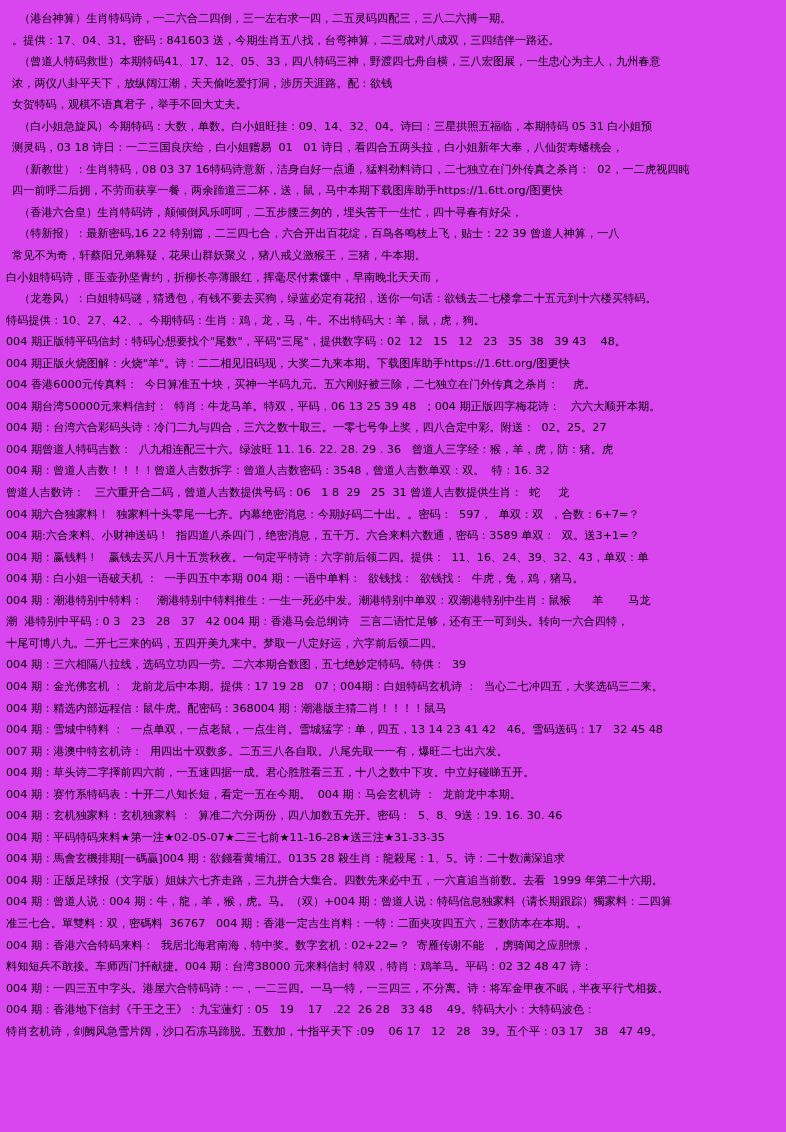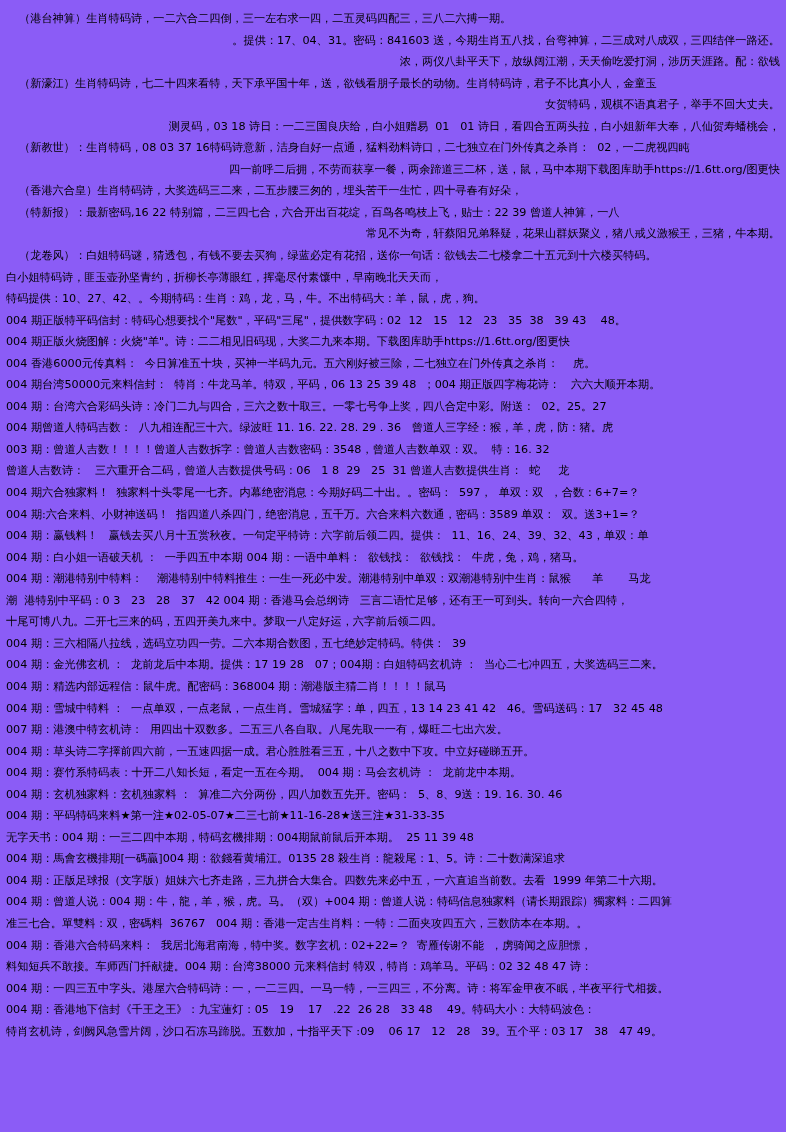--- a/index.html
+++ b/index.html
@@ -7,86 +7,86 @@
     padding: 0;
     background: #ffffff;
   }
   body {
     font-family: "DejaVu Sans", "Liberation Sans", sans-serif;
   }
   #page {
     position: relative;
     width: 786px;
     height: 1132px;
-    background: #8b5cf6;
+    background: #d946ef;
     overflow: hidden;
     box-sizing: border-box;
     padding: 8px 6px 6px 6px;
   }
   .lines {
     display: block;
   }
   .line {
     display: block;
     font-size: 11.2px;
     line-height: 21.55px;
     color: #000000;
     white-space: pre;
     letter-spacing: 0px;
     font-weight: normal;
     overflow: hidden;
   }
   .pad-left-1 { padding-left: 13px; }
-  .pad-left-2 { padding-left: 6px; text-align: right; }
+  .pad-left-2 { padding-left: 6px; }
   .pad-left-0 { padding-left: 0px; }
 </style>
 </head>
 <body>
 
 <div id="page">
   <div class="lines" id="lines-container">
       <div class="line pad-left-1">（港台神算）生肖特码诗，一二六合二四倒，三一左右求一四，二五灵码四配三，三八二六搏一期。</div>
       <div class="line pad-left-2">。提供：17、04、31。密码：841603 送，今期生肖五八找，台弯神算，二三成对八成双，三四结伴一路还。</div>
+      <div class="line pad-left-1">（曾道人特码救世）本期特码41、17、12、05、33，四八特码三神，野渡四七舟自横，三八宏图展，一生忠心为主人，九州春意</div>
       <div class="line pad-left-2">浓，两仪八卦平天下，放纵阔江潮，天天偷吃爱打洞，涉历天涯路。配：欲钱</div>
-      <div class="line pad-left-1">（新濠江）生肖特码诗，七二十四来看特，天下承平国十年，送，欲钱看朋子最长的动物。生肖特码诗，君子不比真小人，金童玉</div>
       <div class="line pad-left-2">女贺特码，观棋不语真君子，举手不回大丈夫。</div>
+      <div class="line pad-left-1">（白小姐急旋风）今期特码：大数，单数。白小姐旺挂：09、14、32、04。诗曰：三星拱照五福临，本期特码 05 31 白小姐预</div>
       <div class="line pad-left-2">测灵码，03 18 诗日：一二三国良庆给，白小姐赠易  01   01 诗日，看四合五两头拉，白小姐新年大奉，八仙贺寿蟠桃会，</div>
       <div class="line pad-left-1">（新教世）：生肖特码，08 03 37 16特码诗意新，洁身自好一点通，猛料劲料诗口，二七独立在门外传真之杀肖：  02，一二虎视四盹</div>
       <div class="line pad-left-2">四一前呼二后拥，不劳而获享一餐，两余蹄道三二杯，送，鼠，马中本期下载图库助手https://1.6tt.org/图更快</div>
-      <div class="line pad-left-1">（香港六合皇）生肖特码诗，大奖选码三二来，二五步腰三匆的，埋头苦干一生忙，四十寻春有好朵，</div>
+      <div class="line pad-left-1">（香港六合皇）生肖特码诗，颠倾倒风乐呵呵，二五步腰三匆的，埋头苦干一生忙，四十寻春有好朵，</div>
       <div class="line pad-left-1">（特新报）：最新密码,16 22 特别篇，二三四七合，六合开出百花绽，百鸟各鸣枝上飞，贴士：22 39 曾道人神算，一八</div>
       <div class="line pad-left-2">常见不为奇，轩蔡阳兄弟释疑，花果山群妖聚义，猪八戒义激猴王，三猪，牛本期。</div>
+      <div class="line pad-left-0">白小姐特码诗，匪玉壶孙坚青约，折柳长亭薄眼红，挥毫尽付素馕中，早南晚北天天而，</div>
       <div class="line pad-left-1">（龙卷风）：白姐特码谜，猜透包，有钱不要去买狗，绿蓝必定有花招，送你一句话：欲钱去二七楼拿二十五元到十六楼买特码。</div>
-      <div class="line pad-left-0">白小姐特码诗，匪玉壶孙坚青约，折柳长亭薄眼红，挥毫尽付素馕中，早南晚北天天而，</div>
       <div class="line pad-left-0">特码提供：10、27、42、。今期特码：生肖：鸡，龙，马，牛。不出特码大：羊，鼠，虎，狗。</div>
       <div class="line pad-left-0">004 期正版特平码信封：特码心想要找个"尾数"，平码"三尾"，提供数字码：02  12   15   12   23   35  38   39 43    48。</div>
       <div class="line pad-left-0">004 期正版火烧图解：火烧"羊"。诗：二二相见旧码现，大奖二九来本期。下载图库助手https://1.6tt.org/图更快</div>
       <div class="line pad-left-0">004 香港6000元传真料：  今日算准五十块，买神一半码九元。五六刚好被三除，二七独立在门外传真之杀肖：    虎。</div>
       <div class="line pad-left-0">004 期台湾50000元来料信封：  特肖：牛龙马羊。特双，平码，06 13 25 39 48  ；004 期正版四字梅花诗：   六六大顺开本期。</div>
       <div class="line pad-left-0">004 期：台湾六合彩码头诗：冷门二九与四合，三六之数十取三。一零七号争上奖，四八合定中彩。附送：  02。25。27</div>
       <div class="line pad-left-0">004 期曾道人特码吉数：  八九相连配三十六。绿波旺 11. 16. 22. 28. 29 . 36   曾道人三字经：猴，羊，虎，防：猪。虎</div>
-      <div class="line pad-left-0">003 期：曾道人吉数！！！！曾道人吉数拆字：曾道人吉数密码：3548，曾道人吉数单双：双。  特：16. 32</div>
+      <div class="line pad-left-0">004 期：曾道人吉数！！！！曾道人吉数拆字：曾道人吉数密码：3548，曾道人吉数单双：双。  特：16. 32</div>
       <div class="line pad-left-0">曾道人吉数诗：   三六重开合二码，曾道人吉数提供号码：06   1 8  29   25  31 曾道人吉数提供生肖：  蛇     龙</div>
       <div class="line pad-left-0">004 期六合独家料！  独家料十头零尾一七齐。内幕绝密消息：今期好码二十出。。密码：  597，  单双：双  ，合数：6+7=？</div>
       <div class="line pad-left-0">004 期:六合来料、小财神送码！  指四道八杀四门，绝密消息，五千万。六合来料六数通，密码：3589 单双：  双。送3+1=？</div>
       <div class="line pad-left-0">004 期：赢钱料！   赢钱去买八月十五赏秋夜。一句定平特诗：六字前后领二四。提供：  11、16、24、39、32、43，单双：单</div>
       <div class="line pad-left-0">004 期：白小姐一语破天机 ：  一手四五中本期 004 期：一语中单料：  欲钱找：  欲钱找：  牛虎，兔，鸡，猪马。</div>
       <div class="line pad-left-0">004 期：潮港特别中特料：    潮港特别中特料推生：一生一死必中发。潮港特别中单双：双潮港特别中生肖：鼠猴      羊       马龙</div>
       <div class="line pad-left-0">潮  港特别中平码：0 3   23   28   37   42 004 期：香港马会总纲诗   三言二语忙足够，还有王一可到头。转向一六合四特，</div>
       <div class="line pad-left-0">十尾可博八九。二开七三来的码，五四开美九来中。梦取一八定好运，六字前后领二四。</div>
       <div class="line pad-left-0">004 期：三六相隔八拉线，选码立功四一劳。二六本期合数图，五七绝妙定特码。特供：  39</div>
       <div class="line pad-left-0">004 期：金光佛玄机 ：  龙前龙后中本期。提供：17 19 28   07；004期：白姐特码玄机诗 ：  当心二七冲四五，大奖选码三二来。</div>
       <div class="line pad-left-0">004 期：精选内部远程信：鼠牛虎。配密码：368004 期：潮港版主猜二肖！！！！鼠马</div>
       <div class="line pad-left-0">004 期：雪城中特料 ：  一点单双，一点老鼠，一点生肖。雪城猛字：单，四五，13 14 23 41 42   46。雪码送码：17   32 45 48</div>
       <div class="line pad-left-0">007 期：港澳中特玄机诗：  用四出十双数多。二五三八各自取。八尾先取一一有，爆旺二七出六发。</div>
       <div class="line pad-left-0">004 期：草头诗二字擇前四六前，一五速四据一成。君心胜胜看三五，十八之数中下攻。中立好碰睇五开。</div>
       <div class="line pad-left-0">004 期：赛竹系特码表：十开二八知长短，看定一五在今期。  004 期：马会玄机诗 ：  龙前龙中本期。</div>
       <div class="line pad-left-0">004 期：玄机独家料：玄机独家料 ：  算准二六分两份，四八加数五先开。密码：  5、8、9送：19. 16. 30. 46</div>
       <div class="line pad-left-0">004 期：平码特码来料★第一注★02-05-07★二三七前★11-16-28★送三注★31-33-35</div>
-      <div class="line pad-left-0">无字天书：004 期：一三二四中本期，特码玄機排期：004期鼠前鼠后开本期。  25 11 39 48</div>
       <div class="line pad-left-0">004 期：馬會玄機排期[一碼贏]004 期：欲錢看黄埔江。0135 28 殺生肖：龍殺尾：1、5。诗：二十数满深追求</div>
       <div class="line pad-left-0">004 期：正版足球报（文字版）姐妹六七齐走路，三九拼合大集合。四数先来必中五，一六直追当前数。去看  1999 年第二十六期。</div>
       <div class="line pad-left-0">004 期：曾道人说：004 期：牛，龍，羊，猴，虎。马。（双）+004 期：曾道人说：特码信息独家料（请长期跟踪）獨家料：二四算</div>
       <div class="line pad-left-0">准三七合。單雙料：双，密碼料  36767   004 期：香港一定吉生肖料：一特：二面夹攻四五六，三数防本在本期。。</div>
       <div class="line pad-left-0">004 期：香港六合特码来料：  我居北海君南海，特中奖。数字玄机：02+22=？  寄雁传谢不能  ，虏骑闻之应胆慓，</div>
       <div class="line pad-left-0">料知短兵不敢接。车师西门扦献捷。004 期：台湾38000 元来料信封 特双，特肖：鸡羊马。平码：02 32 48 47 诗：</div>
       <div class="line pad-left-0">004 期：一四三五中字头。港屋六合特码诗：一，一二三四。一马一特，一三四三，不分离。诗：将军金甲夜不眠，半夜平行弋相拨。</div>
       <div class="line pad-left-0">004 期：香港地下信封《千王之王》：九宝蓮灯：05   19    17   .22  26 28   33 48    49。特码大小：大特码波色：</div>
       <div class="line pad-left-0">特肖玄机诗，剑阙风急雪片阔，沙口石冻马蹄脱。五数加，十指平天下 :09    06 17   12   28   39。五个平：03 17   38   47 49。</div>
     </div>

